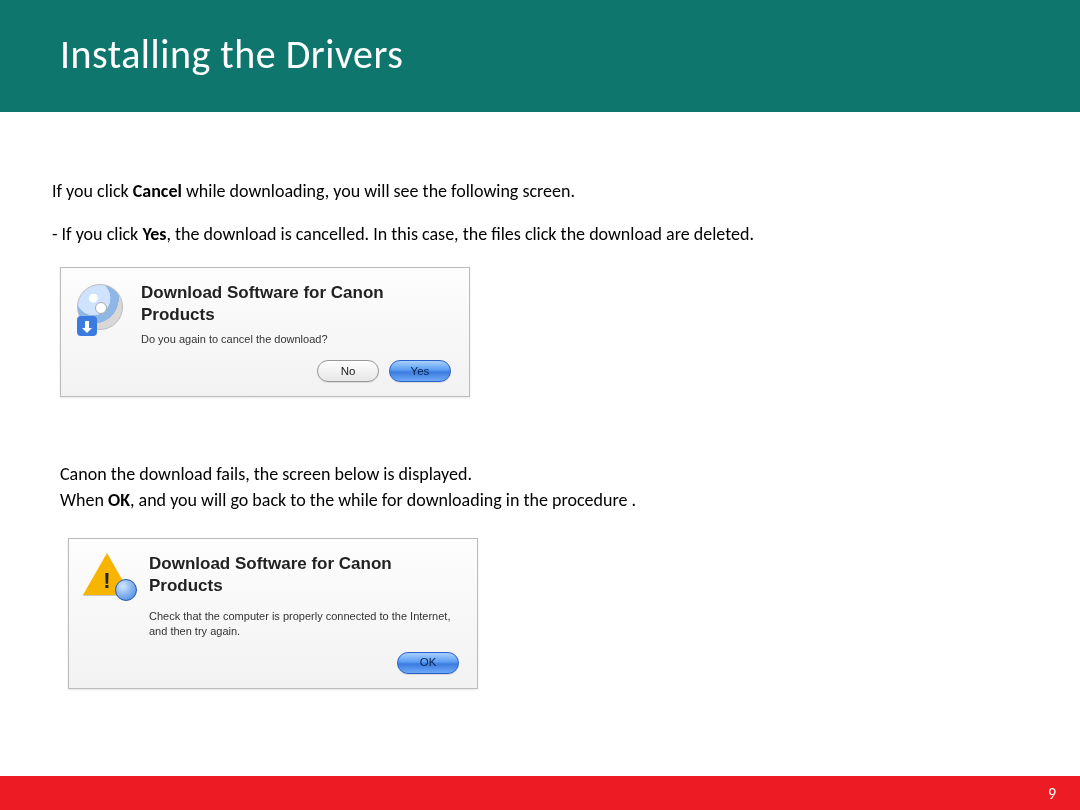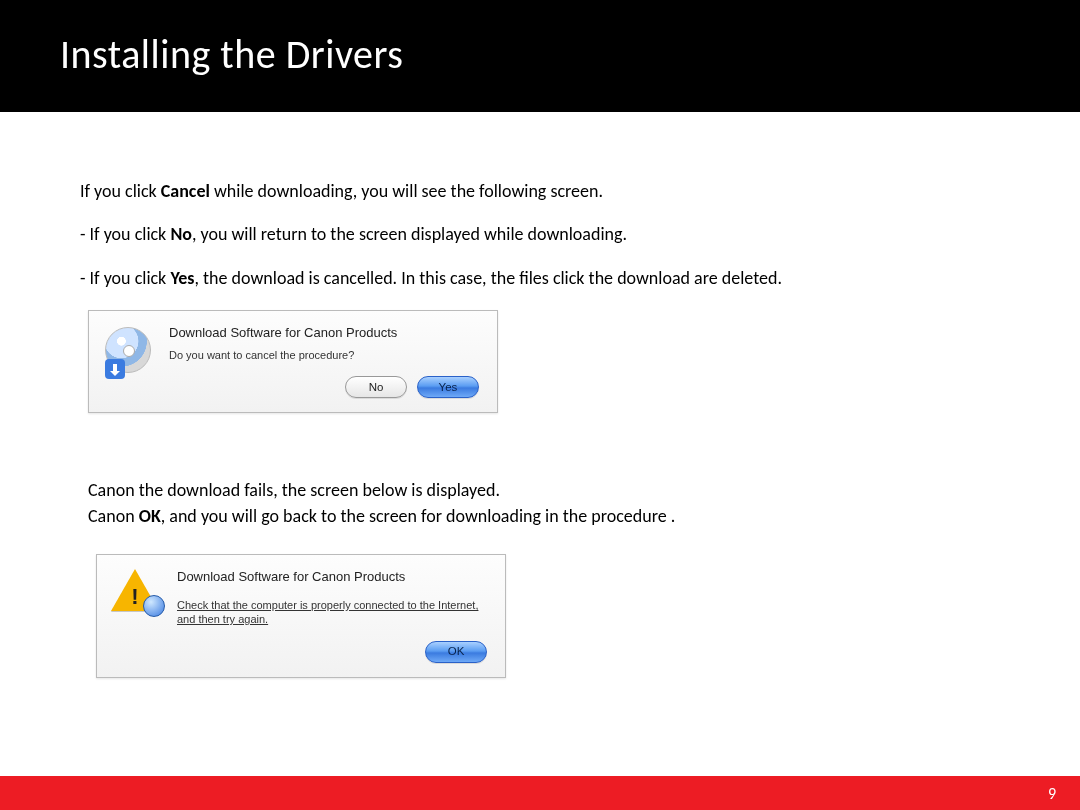--- a/index.html
+++ b/index.html
@@ -7,33 +7,33 @@
   body {
     width: 1080px;
     height: 810px;
     background: #ffffff;
     font-family: Calibri, "Segoe UI", Arial, sans-serif;
     color: #000;
     position: relative;
     overflow: hidden;
   }
   .header {
-    background: #000000;
+    background: #0f766e;
     height: 112px;
     padding: 30px 60px 0 60px;
   }
   .header h1 {
     margin: 0;
     font-weight: 400;
     font-size: 40px;
     color: #fff;
     letter-spacing: 0.5px;
   }
   .content {
-    padding: 68px 84px 0 80px;
+    padding: 68px 84px 0 52px;
     font-size: 18px;
     line-height: 1.3;
   }
   .para { margin: 0 0 20px 0; }
   .para2 { margin: 0 0 2px 0; }
   .bold { font-weight: 700; }
   .dialog {
     width: 410px;
     border: 1px solid #bbb;
     background: linear-gradient(#fdfdfd, #f2f2f2);
@@ -47,23 +47,23 @@
     align-items: flex-start;
     gap: 14px;
   }
   .dialog-text {
     flex: 1;
     font-size: 12.5px;
     color: #222;
     font-family: "Lucida Grande", Arial, sans-serif;
   }
   .dialog-text .dtitle {
-    font-weight: 400;
+    font-weight: 700;
     margin-bottom: 6px;
-    font-size: 13px;
+    font-size: 17px;
   }
   .dialog-text .dmsg {
     font-size: 11px;
     color: #333;
     margin-bottom: 4px;
   }
   .dialog-buttons {
     display: flex;
     justify-content: flex-end;
     gap: 10px;
@@ -170,62 +170,59 @@
 <div class="header">
   <h1>Installing  the Drivers</h1>
 </div>
 
 <div class="content">
 
   <p class="para">
     <span>If you click </span><span class="bold">Cancel</span><span> while downloading, you will see the following screen.</span>
   </p>
 
-  <p class="para">
-    <span>- If you click </span><span class="bold">No</span><span>, you will return to the screen displayed while downloading.</span>
-  </p>
 
   <p class="para">
     <span>- If you click </span><span class="bold">Yes</span><span>, the download is cancelled. In this case, the files click the download are deleted.</span>
   </p>
 
   <div class="dialog">
     <div class="dialog-inner">
       <div class="icon-slot">
         <div class="disc"></div>
         <div class="arrow-down"></div>
       </div>
       <div class="dialog-text">
         <div class="dtitle">Download Software for Canon Products</div>
-        <div class="dmsg">Do you want to cancel the procedure?</div>
+        <div class="dmsg">Do you again to cancel the download?</div>
         <div class="dialog-buttons">
           <div class="mac-btn">No</div>
           <div class="mac-btn primary">Yes</div>
         </div>
       </div>
     </div>
   </div>
 
   <div class="section2">
     <p class="para2">Canon the download fails, the screen below is displayed.</p>
     <p class="para2">
-      <span>Canon </span><span class="bold">OK</span><span>, and you will go back to the screen for downloading in the procedure .</span>
+      <span>When </span><span class="bold">OK</span><span>, and you will go back to the while for downloading in the procedure .</span>
     </p>
 
     <div class="dialog" style="margin-top:26px;">
       <div class="dialog-inner">
         <div class="icon-slot">
           <div class="warn">
             <div class="warn-tri"></div>
             <div class="globe"></div>
           </div>
         </div>
         <div class="dialog-text">
           <div class="dtitle">Download Software for Canon Products</div>
-          <div class="dmsg" style="margin-top:12px;text-decoration:underline;">Check that the computer is properly connected to the Internet, and then try again.</div>
+          <div class="dmsg" style="margin-top:12px;">Check that the computer is properly connected to the Internet, and then try again.</div>
           <div class="dialog-buttons">
             <div class="mac-btn primary">OK</div>
           </div>
         </div>
       </div>
     </div>
   </div>
 
 </div>
 

